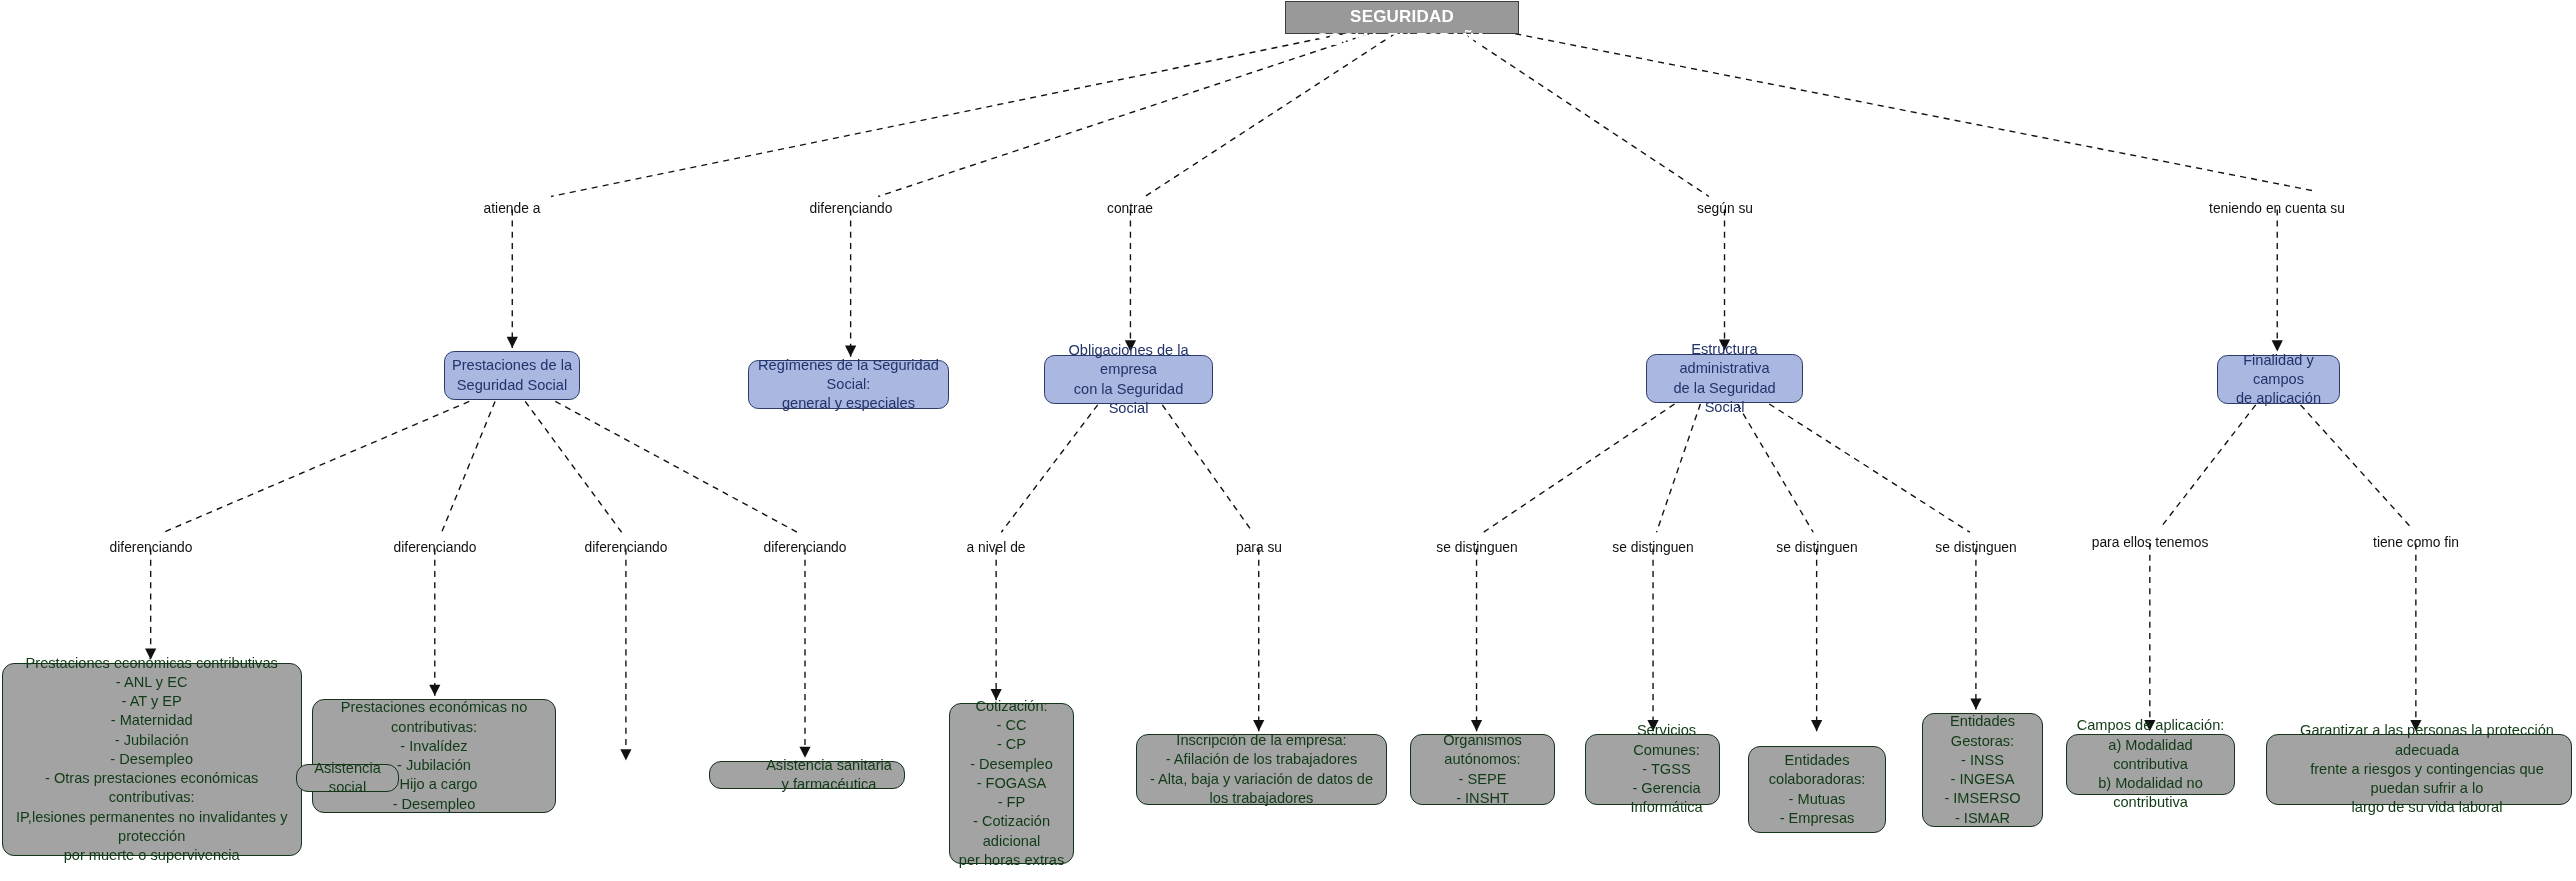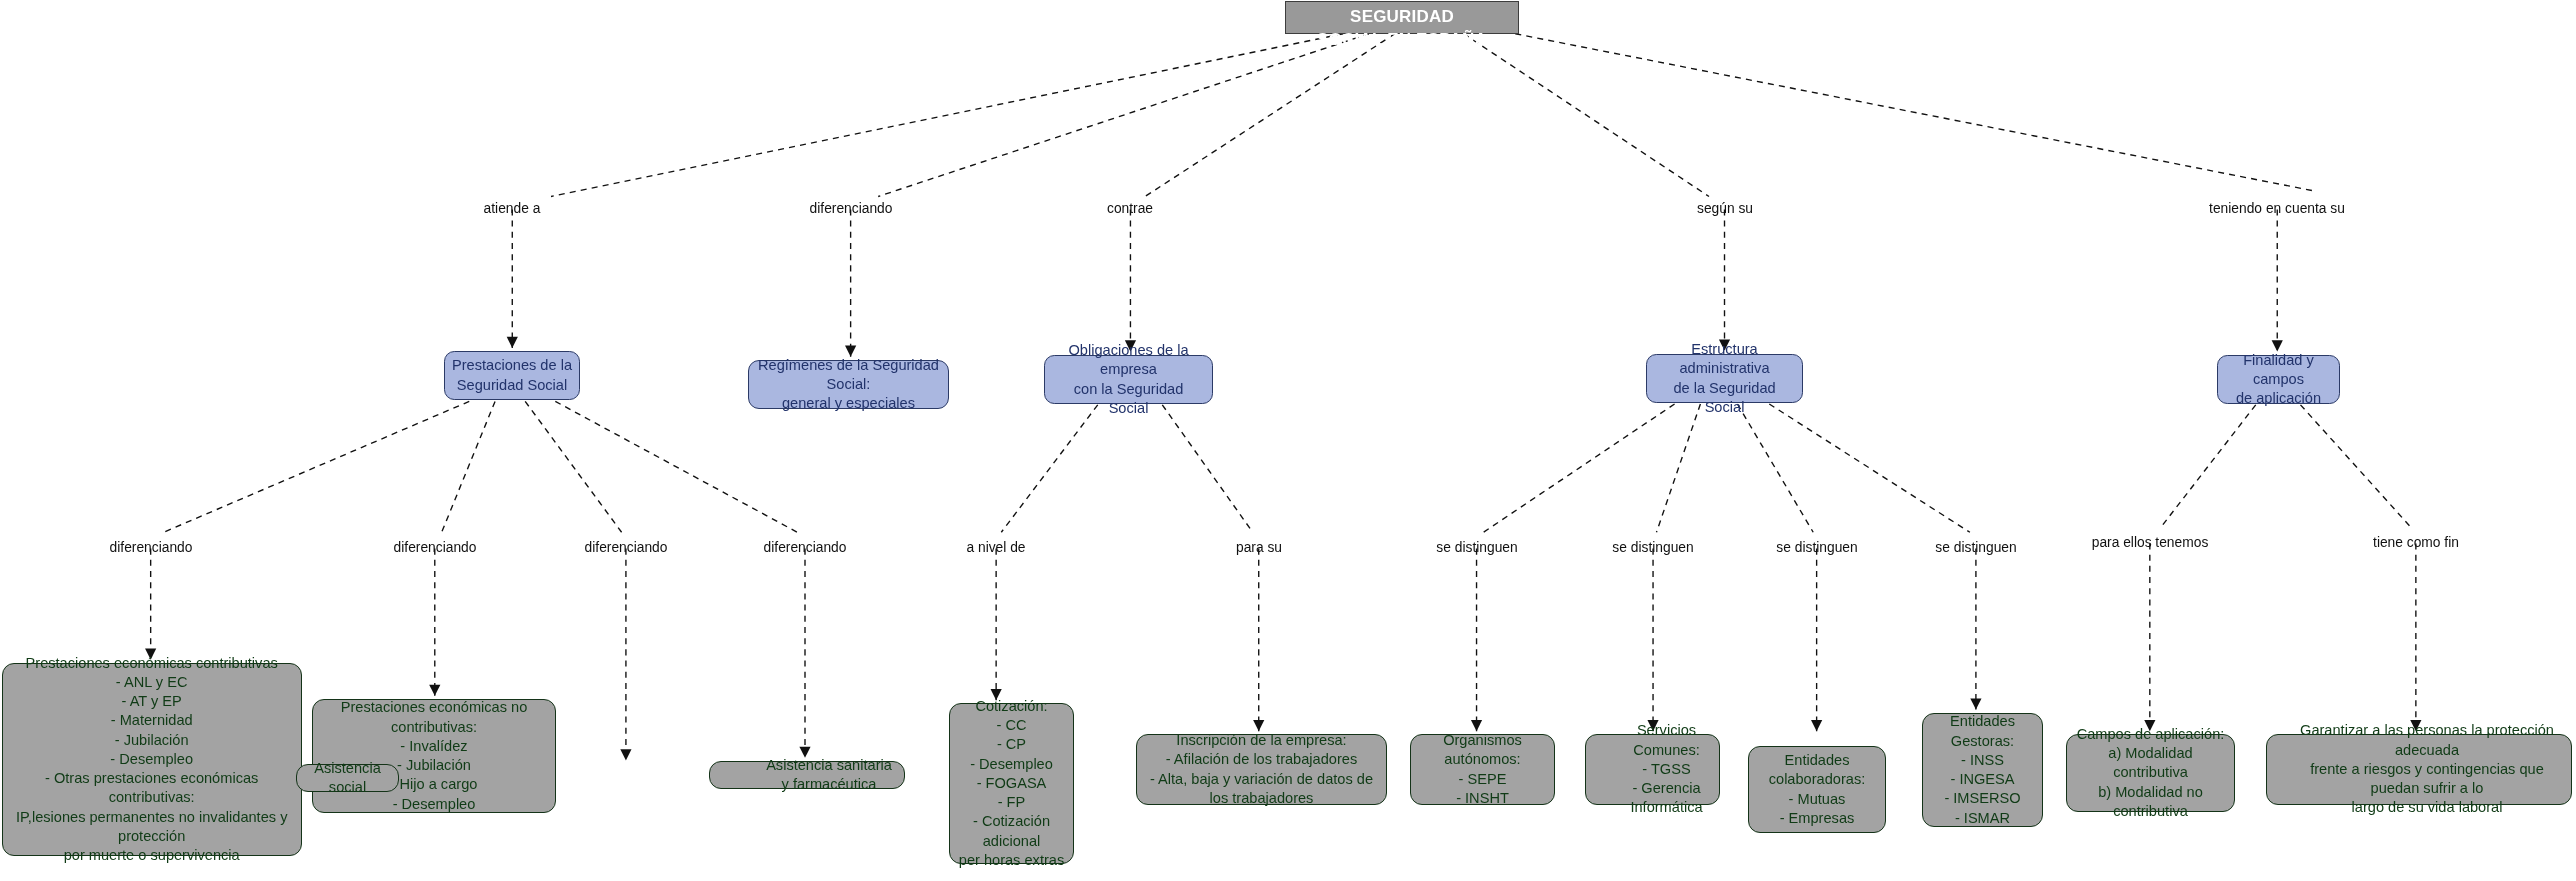--- a/index.html
+++ b/index.html
@@ -128,21 +128,21 @@
       <polyline points="2806,631 2806,849" fill="none" stroke="#111111" stroke-width="1.6" stroke-dasharray="7,6"></polyline>
       <polygon points="2806,849 2799.5,836 2812.5,836" fill="#111111"></polygon>
     </svg>
   <div id="nodes-layer">
       <div class="node node-title" style="left: 1285px; top: 0.9px; width: 234px; height: 33px;">
         <span class="node-text">LA EMPRESA Y LA SEGURIDAD<br>SOCIAL EN ESPAÑA</span>
       </div>
       <div class="node node-blue" style="left: 444px; top: 351px; width: 136px; height: 49px;">
         <span class="node-text">Prestaciones de la<br>Seguridad Social</span>
       </div>
-      <div class="node node-blue" style="left: 748px; top: 360px; width: 201px; height: 49px; border-radius: 11px;">
+      <div class="node node-blue" style="left: 748px; top: 360px; width: 201px; height: 49px;">
         <span class="node-text">Regímenes de la Seguridad Social:<br>general y especiales</span>
       </div>
       <div class="node node-blue" style="left: 1044px; top: 355px; width: 169px; height: 49px;">
         <span class="node-text">Obligaciones de la empresa<br>con la Seguridad Social</span>
       </div>
       <div class="node node-blue" style="left: 1646px; top: 354px; width: 157px; height: 49px;">
         <span class="node-text">Estructura administrativa<br>de la Seguridad Social</span>
       </div>
       <div class="node node-blue" style="left: 2217px; top: 355px; width: 123px; height: 49px;">
         <span class="node-text">Finalidad y campos<br>de aplicación</span>
@@ -170,21 +170,21 @@
       </div>
       <div class="node node-green" style="left: 1585px; top: 734px; width: 135px; height: 71px; padding-left: 28px;">
         <span class="node-text">Servicios Comunes:<br>- TGSS<br>- Gerencia Informática</span>
       </div>
       <div class="node node-green" style="left: 1748px; top: 746px; width: 138px; height: 87px;">
         <span class="node-text">Entidades colaboradoras:<br>- Mutuas<br>- Empresas</span>
       </div>
       <div class="node node-green" style="left: 1922px; top: 713px; width: 121px; height: 114px; align-items: center;">
         <span class="node-text">Entidades Gestoras:<br>- INSS<br>- INGESA<br>- IMSERSO<br>- ISMAR</span>
       </div>
-      <div class="node node-green" style="left: 2066px; top: 734px; width: 169px; height: 78px;">
+      <div class="node node-green" style="left: 2066px; top: 734px; width: 169px; height: 61px;">
         <span class="node-text">Campos de aplicación:<br>a) Modalidad contributiva<br>b) Modalidad no contributiva</span>
       </div>
       <div class="node node-green" style="left: 2266px; top: 734px; width: 306px; height: 71px; padding-left: 16px;">
         <span class="node-text">Garantizar a las personas la protección adecuada<br>frente a riesgos y contingencias que puedan sufrir a lo<br>largo de su vida laboral</span>
       </div>
     </div>
   <div id="labels-layer">
       <div class="link-label" style="left: 512px; top: 201px;">atiende a</div>
       <div class="link-label" style="left: 851px; top: 201px;">diferenciando</div>
       <div class="link-label" style="left: 1130px; top: 201px;">contrae</div>

